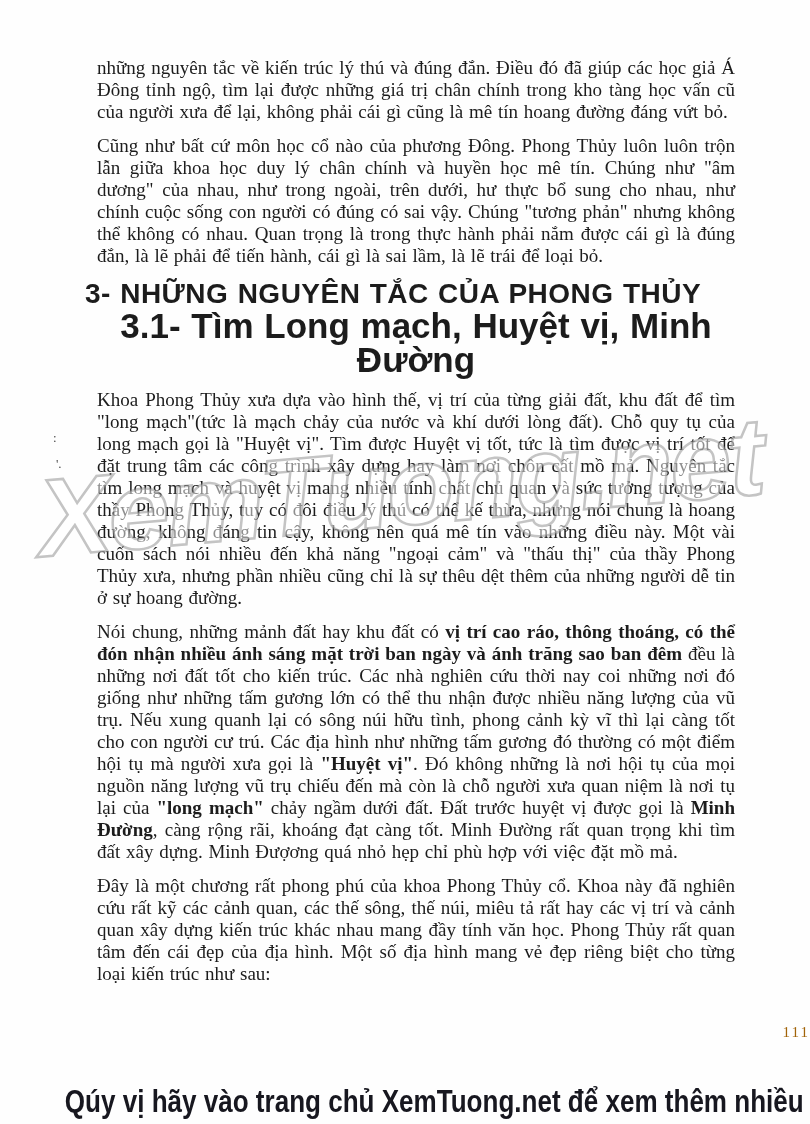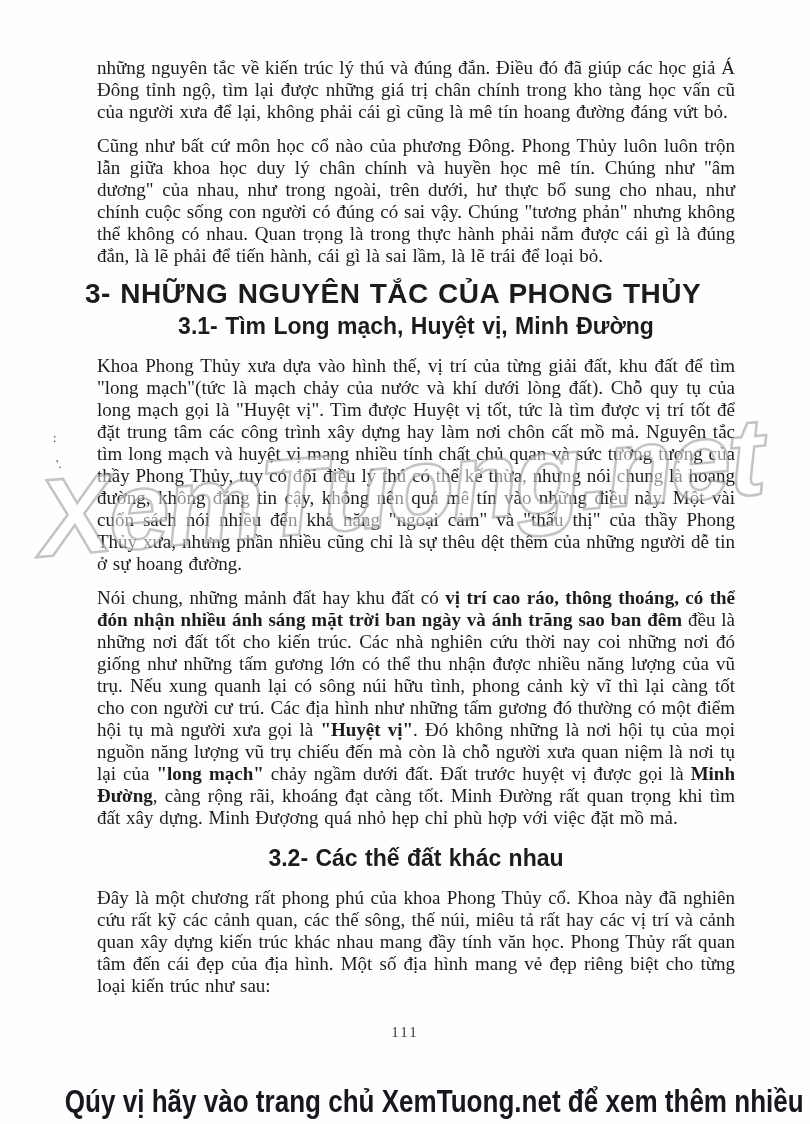--- a/index.html
+++ b/index.html
@@ -28,21 +28,21 @@
     font-family:"Liberation Sans", sans-serif;
     font-weight:bold;
     font-size:28px;line-height:30px;
     text-align:left;
     letter-spacing:.5px;
     margin:6px 0 0 0;
   }
   .h-section{
     font-family:"Liberation Sans", sans-serif;
     font-weight:bold;
-    font-size:23px;line-height:34px;
+    font-size:35px;line-height:34px;
     text-align:center;
     margin:0 0 3px 0;
   }
   .run-bi{font-weight:bold;}
   .watermark{
     position:absolute;
     left:38px;top:455px;
     width:780px;
     font-family:"Liberation Sans", sans-serif;
     font-weight:bold;font-style:italic;
@@ -52,23 +52,23 @@
     transform-origin:left center;
     color:rgba(255,255,255,.5);
     -webkit-text-stroke:2.5px var(--wm-stroke);
     text-stroke:2.5px var(--wm-stroke);
     pointer-events:none;
     z-index:5;
   }
   .page-number{
     position:absolute;
     left:0;right:0;top:1024px;
-    text-align:center;
+    text-align:right;
     font-size:15px;letter-spacing:2px;
-    color:#404040;
+    color:#a16207;
   }
   .footer{
     position:absolute;
     left:0;right:0;bottom:5px;
     text-align:center;
     font-family:"Liberation Sans", sans-serif;
     font-weight:bold;
     font-size:31px;line-height:34px;
     color:var(--footer-ink);
     transform:scaleX(.84);
@@ -91,21 +91,20 @@
   <span class="artifact artifact-1">:</span>
   <span class="artifact artifact-2">'.</span>
 
   <main class="text-flow">
       <p class="body-p"><span>những nguyên tắc về kiến trúc lý thú và đúng đắn. Điều đó đã giúp các học giả Á Đông tỉnh ngộ, tìm lại được những giá trị chân chính trong kho tàng học vấn cũ của người xưa để lại, không phải cái gì cũng là mê tín hoang đường đáng vứt bỏ.</span></p>
       <p class="body-p"><span>Cũng như bất cứ môn học cổ nào của phương Đông. Phong Thủy luôn luôn trộn lẫn giữa khoa học duy lý chân chính và huyền học mê tín. Chúng như "âm dương" của nhau, như trong ngoài, trên dưới, hư thực bổ sung cho nhau, như chính cuộc sống con người có đúng có sai vậy. Chúng "tương phản" nhưng không thể không có nhau. Quan trọng là trong thực hành phải nắm được cái gì là đúng đắn, là lẽ phải để tiến hành, cái gì là sai lầm, là lẽ trái để loại bỏ.</span></p>
       <div class="h-chapter"><span>3- NHỮNG NGUYÊN TẮC CỦA PHONG THỦY</span></div>
       <div class="h-section"><span>3.1- Tìm Long mạch, Huyệt vị,  Minh Đường</span></div>
       <p class="body-p"><span>Khoa Phong Thủy xưa dựa vào hình thế, vị trí của từng giải đất, khu đất để tìm "long mạch"(tức là mạch chảy của nước và khí dưới lòng đất). Chỗ quy tụ của long mạch gọi là "Huyệt vị". Tìm được Huyệt vị tốt, tức là tìm được vị trí tốt để đặt trung tâm các công trình xây dựng hay làm nơi chôn cất mồ mả. Nguyên tắc tìm long mạch và huyệt vị mang nhiều tính chất chủ quan và sức tưởng tượng của thầy Phong Thủy, tuy có đôi điều lý thú có thể kế thừa, nhưng nói chung là hoang đường, không đáng tin cậy, không nên quá mê tín vào những điều này. Một vài cuốn sách nói nhiều đến khả năng "ngoại cảm" và "thấu thị" của thầy Phong Thủy xưa, nhưng phần nhiều cũng chỉ là sự thêu dệt thêm của những người dễ tin ở sự hoang đường.</span></p>
       <p class="body-p"><span>Nói chung, những mảnh đất hay khu đất có </span><span class="run-bi">vị trí cao ráo, thông thoáng, có thể đón nhận nhiều ánh sáng mặt trời ban ngày và ánh trăng sao ban đêm</span><span> đều là những nơi đất tốt cho kiến trúc. Các nhà nghiên cứu thời nay coi những nơi đó giống như những tấm gương lớn có thể thu nhận được nhiều năng lượng của vũ trụ. Nếu xung quanh lại có sông núi hữu tình, phong cảnh kỳ vĩ thì lại càng tốt cho con người cư trú. Các địa hình như những tấm gương đó thường có một điểm hội tụ mà người xưa gọi là </span><span class="run-bi">"Huyệt vị"</span><span>. Đó không những là nơi hội tụ của mọi nguồn năng lượng vũ trụ chiếu đến mà còn là chỗ người xưa quan niệm là nơi tụ lại của </span><span class="run-bi">"long mạch"</span><span> chảy ngầm dưới đất. Đất trước huyệt vị được gọi là </span><span class="run-bi">Minh Đường</span><span>, càng rộng rãi, khoáng đạt càng tốt. Minh Đường rất quan trọng khi tìm đất xây dựng. Minh Đượơng quá nhỏ hẹp chỉ phù hợp với việc đặt mồ mả.</span></p>
-      <div class="h-section"><span>3.2- Các thế đất khác nhau</span></div>
       <p class="body-p"><span>Đây là một chương rất phong phú của khoa Phong Thủy cổ.  Khoa này đã nghiên cứu rất kỹ các cảnh quan, các thế sông, thế núi, miêu tả rất hay các vị trí và cảnh quan xây dựng kiến trúc khác nhau mang đầy tính văn học. Phong Thủy rất quan tâm đến cái đẹp của địa hình. Một số địa hình mang vẻ đẹp riêng biệt cho từng loại kiến trúc như sau:</span></p>
     </main>
 
   <div class="watermark">XemTuong.net</div>
 
   <div class="page-number">111</div>
 
   <div class="footer">Qúy vị hãy vào trang chủ XemTuong.net để xem thêm nhiều mục hay khác</div>
 
 </div>

